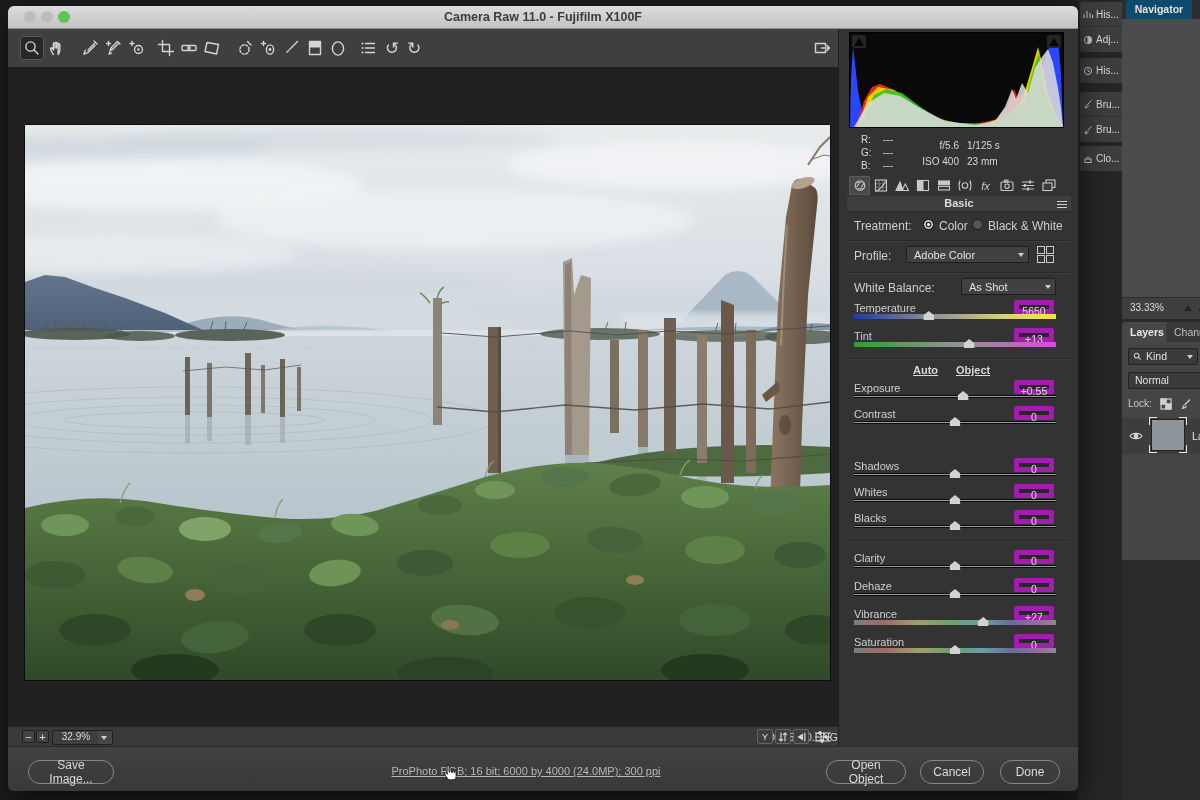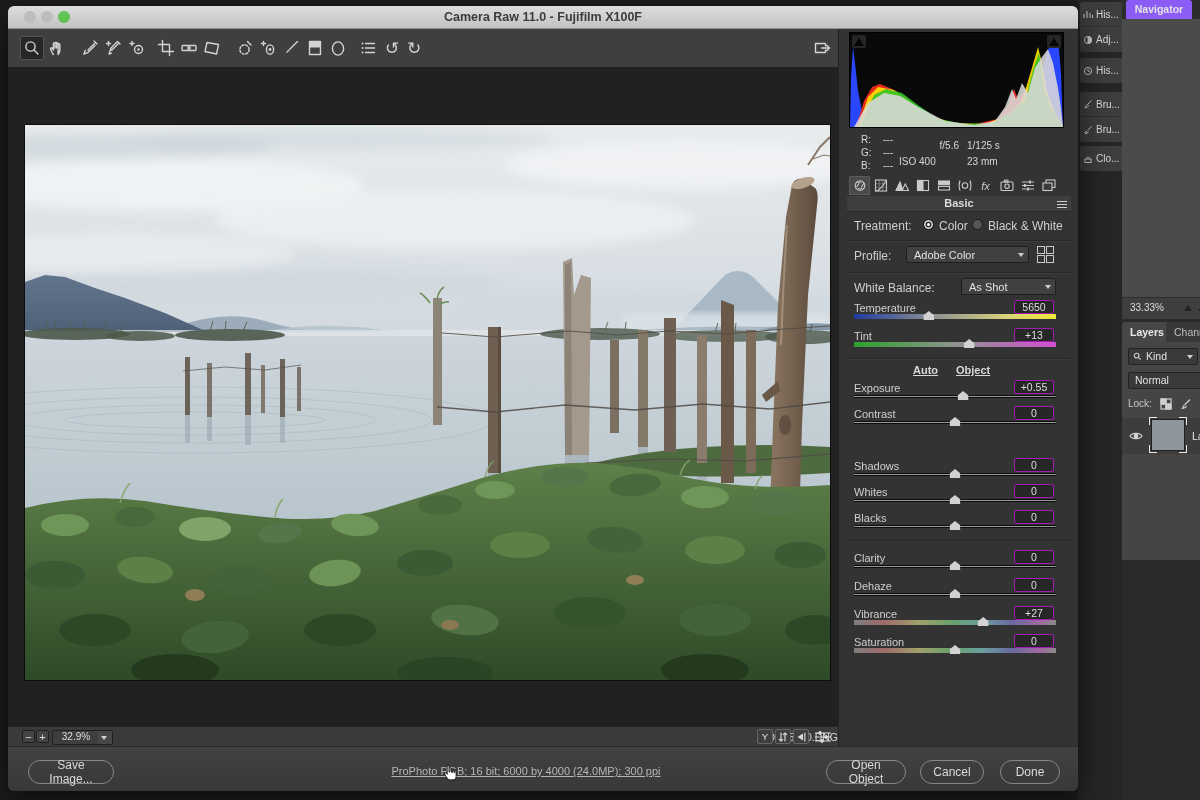--- a/index.html
+++ b/index.html
@@ -58,21 +58,21 @@
   .radio.on{background:#2b2b2b;box-shadow:inset 0 0 0 1.5px #e8e8e8}
   .radio.on::after{content:"";position:absolute;left:3px;top:3px;width:3px;height:3px;border-radius:50%;background:#fff}
   .dd{position:absolute;height:17px;background:#414141;border:1px solid #1e1e1e;border-radius:2px;
       font-size:11px;color:#e2e2e2;line-height:16px;padding-left:7px;box-sizing:border-box}
   .ddchev{position:absolute;right:4px;top:6px;width:0;height:0;border-left:3.5px solid transparent;
           border-right:3.5px solid transparent;border-top:4px solid #cfcfcf}
   .browse{position:absolute;width:17px;height:16px}
   .alink{position:absolute;font-size:11px;color:#d8d8d8;text-decoration:underline;font-weight:bold}
   .srow{position:absolute;left:15px;width:202px;height:24px}
   .slabel{position:absolute;left:0;top:0;font-size:11px;color:#cfcfcf}
-  .vbox{position:absolute;left:160px;top:-2px;width:40px;height:14px;background:#272727;border:1px solid #a21caf;
+  .vbox{position:absolute;left:160px;top:-2px;width:40px;height:14px;background:#272727;border:5px solid #a21caf;
         border-radius:2px;color:#dcdcdc;font-size:10.5px;line-height:13px;text-align:center;box-sizing:border-box}
   .vbox.sel{background:#3472c0;border-color:#85b4ea;color:#fff}
   .track{position:absolute;left:0;top:13px;width:202px;height:3px;
          background:linear-gradient(180deg,#0c0c0c 0 33%,#9a9a9a 33% 66%,#0c0c0c 66% 100%)}
   .track.temp{height:5px;top:12px;background:linear-gradient(90deg,#1f3b9e,#8b8f94 38%,#d8d27a 75%,#efe83a)}
   .track.tint{height:5px;top:12px;background:linear-gradient(90deg,#2da12d,#8f948f 50%,#d24fd2)}
   .track.rain{height:5px;top:12px;background:linear-gradient(90deg,#7e7e7e,#a06a6a 15%,#a0a06a 32%,#6aa06a 48%,#6aa0a0 63%,#6a6aa0 78%,#a06aa0 92%,#8a8a8a)}
   .thumb{position:absolute;top:-4px;width:11px;height:9px;background:#d2d2d2;
          clip-path:polygon(50% 0,100% 50%,100% 100%,0 100%,0 50%);transform:translateX(-50%)}
   .track.temp .thumb,.track.tint .thumb,.track.rain .thumb{top:-3px}
@@ -84,21 +84,21 @@
   .wflink{position:absolute;left:300px;top:18px;width:436px;text-align:center;font-size:11px;color:#b6b6b6;text-decoration:underline}
   
   .pscol{position:absolute;left:1078px;top:0;width:44px;height:800px;background:#262626}
   .psgroup{position:absolute;left:2px;width:46px;background:#3e3e3e;border-radius:3px;overflow:hidden}
   .psbtn{position:relative;height:25px;border-bottom:1px solid #323232;display:flex;align-items:center;gap:3px;
          padding-left:3px;font-size:10px;color:#dcdcdc;box-sizing:border-box}
   .psbtn:last-child{border-bottom:none}
   .psbtn svg{stroke:#c9c9c9;fill:none;stroke-width:1}
   .navpanel{position:absolute;left:1122px;top:0;width:120px;height:800px;background:#2b2b2b}
   .navtabstrip{position:absolute;left:0;top:0;width:120px;height:19px;background:#2d2d2d}
-  .navtab{position:absolute;left:4px;top:0;width:66px;height:19px;background:#8b5cf6;color:#e3e3e3;
+  .navtab{position:absolute;left:4px;top:0;width:66px;height:19px;background:#0c4a6e;color:#e3e3e3;
           font-size:10.5px;font-weight:bold;text-align:center;line-height:19px;border-radius:3px 3px 0 0}
   .navbody{position:absolute;left:0;top:19px;width:120px;height:278px;background:#4b4b4b}
   .navzoom{position:absolute;left:0;top:297px;width:120px;height:21px;background:#3f3f3f;border-top:1px solid #2c2c2c;
            font-size:10px;color:#ddd}
   .lyrtabs{position:absolute;left:0;top:322px;width:120px;height:20px;background:#2e2e2e}
   .lyrtab{position:absolute;top:0;height:20px;font-size:10.5px;line-height:20px;padding:0 8px;border-radius:3px 3px 0 0}
   .lyrbody{position:absolute;left:0;top:342px;width:120px;height:218px;background:#454545}
   .smbox{position:absolute;height:17px;background:#3a3a3a;border:1px solid #222;border-radius:2px;
          font-size:10.5px;color:#e0e0e0;line-height:15px;box-sizing:border-box}
   .lockicons svg{stroke:#d0d0d0;fill:none;stroke-width:1.2}
@@ -559,21 +559,21 @@
 
     <div class="exif">
       <span style="position:absolute;left:10px;top:2px">R:</span>
       <span style="position:absolute;left:32px;top:2px">---</span>
       <span style="position:absolute;left:10px;top:15px">G:</span>
       <span style="position:absolute;left:32px;top:15px">---</span>
       <span style="position:absolute;left:10px;top:28px">B:</span>
       <span style="position:absolute;left:32px;top:28px">---</span>
       <span style="position:absolute;left:48px;top:8px;width:60px;text-align:right">f/5.6</span>
       <span style="position:absolute;left:116px;top:8px">1/125 s</span>
-      <span style="position:absolute;left:48px;top:24px;width:60px;">ISO 400</span>
+      <span style="position:absolute;left:48px;top:24px;width:60px;text-align:right">ISO 400</span>
       <span style="position:absolute;left:116px;top:24px">23 mm</span>
     </div>
 
     <div class="ptabs">
       <span class="ptab active" style="left:0">
         <svg width="16" height="15" viewBox="0 0 16 15">
             <circle cx="8" cy="7.5" r="4.8"></circle>
             <path d="M5,4.2 h4.6 M11.8,5.2 l-2.4,4 M4.6,9.2 l2.4,-4 M6,10.8 h4.6"></path>
           </svg>
       </span>

